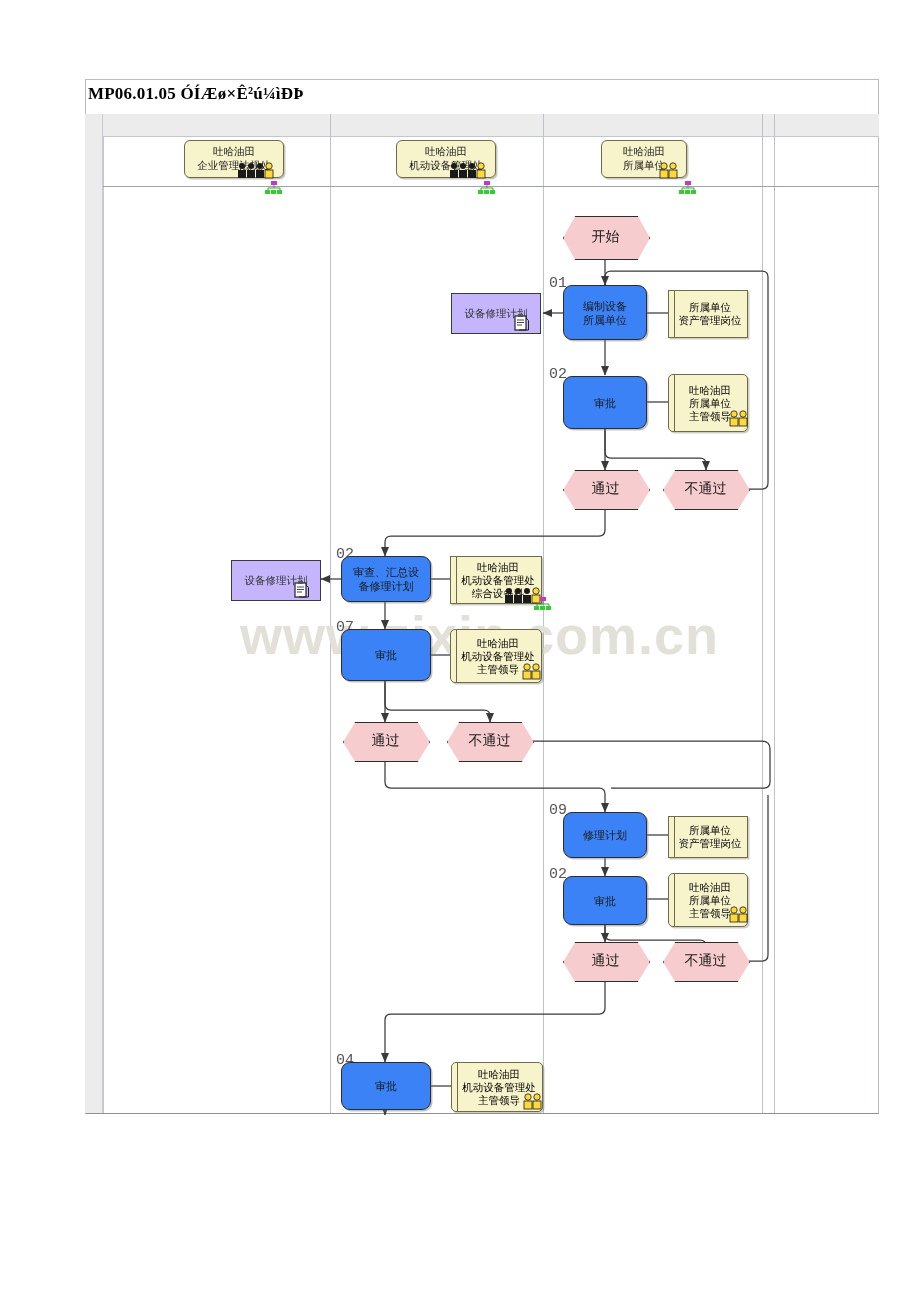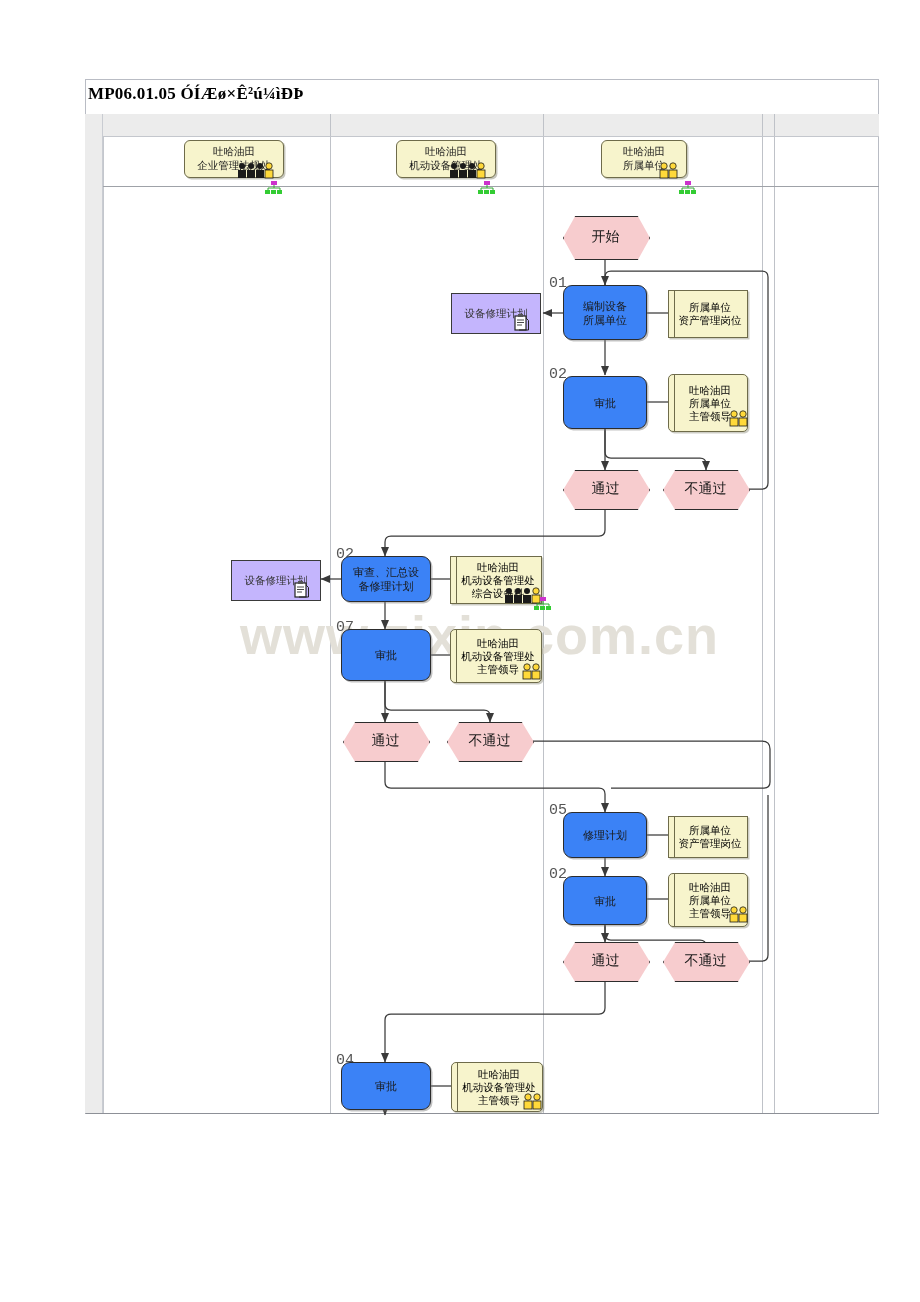--- a/index.html
+++ b/index.html
@@ -369,21 +369,21 @@
 
   <div class="hexwrap" style="left:343px;top:722px;width:85px;height:38px;">
     <div class="hex" style="width:85px;height:38px;"></div>
     <div class="hexlbl">通过</div>
   </div>
   <div class="hexwrap" style="left:447px;top:722px;width:85px;height:38px;">
     <div class="hex" style="width:85px;height:38px;"></div>
     <div class="hexlbl">不通过</div>
   </div>
 
-  <div class="stepno" style="left:549px;top:802px;">05</div>
+  <div class="stepno" style="left:549px;top:802px;">09</div>
   <div class="shape proc" style="left:563px;top:812px;width:84px;height:46px;">
     <span>修理计划</span>
   </div>
   <div class="role" style="left:668px;top:816px;width:78px;height:40px;position:absolute;">
     <div class="bar"></div>
     <div class="rtxt">
       <span><span>所属单位</span><br>
             <span>资产管理岗位</span></span>
     </div>
   </div>

